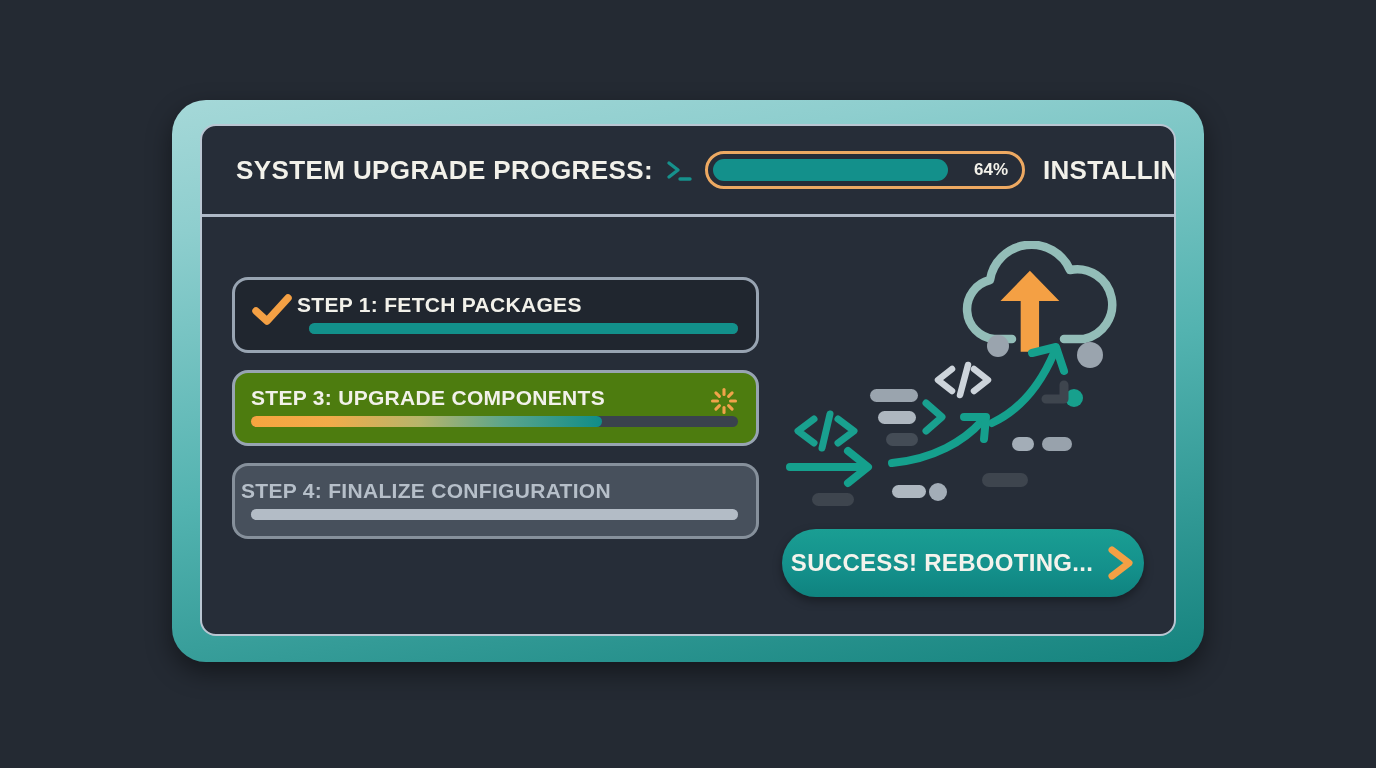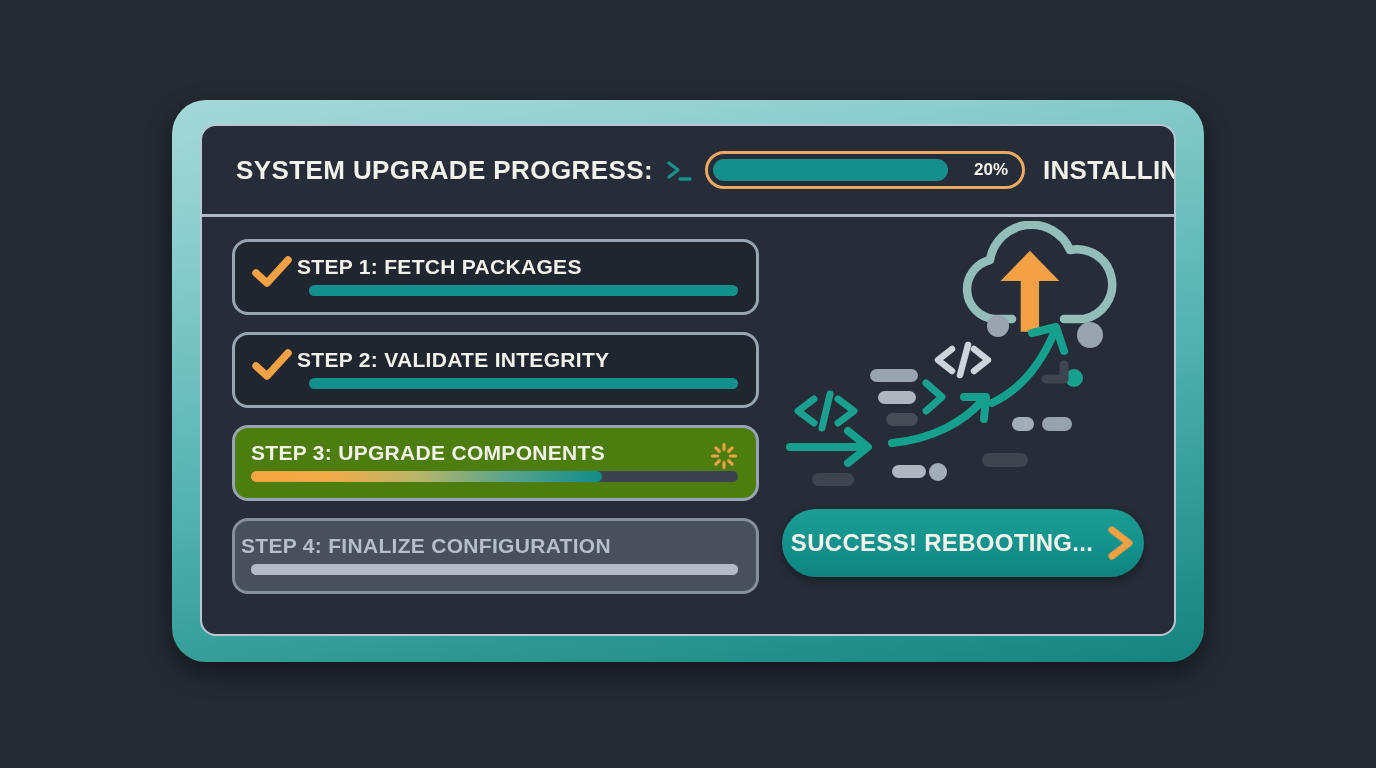--- a/index.html
+++ b/index.html
@@ -120,20 +120,21 @@
     right: 0;
     bottom: 0;
     display: flex;
   }
 
   #steps-column {
     width: 566px;
     flex: none;
     padding: 22px 0 0 30px;
     box-sizing: border-box;
+    margin-top: 38px;
   }
 
   .step-card {
     position: relative;
     width: 527px;
     height: 76px;
     margin-bottom: 17px;
     border: 3px solid #98a4b2;
     border-radius: 16px;
     background: #20262f;
@@ -209,20 +210,21 @@
   .step-spinner {
     position: absolute;
     right: 18px;
     top: 14px;
   }
 
   
   #right-column {
     flex: 1;
     position: relative;
+    margin-top: 20px;
   }
 
   #illustration {
     position: absolute;
     left: 6px;
     top: 4px;
     width: 380px;
     height: 274px;
   }
 
@@ -269,21 +271,21 @@
 
         <span id="prompt-icon">
           <svg width="30" height="30" viewBox="0 0 30 30">
             <polyline points="6,8 15,15 6,22" fill="none" stroke="#16918c" stroke-width="3.4" stroke-linecap="round" stroke-linejoin="round"></polyline>
             <line x1="17" y1="24" x2="27" y2="24" stroke="#16918c" stroke-width="3.4" stroke-linecap="round"></line>
           </svg>
         </span>
 
         <div id="top-progress-shell">
           <div id="top-progress-fill"></div>
-          <span id="top-progress-pct">20%</span>
+          <span id="top-progress-pct">64%</span>
         </div>
 
         <span id="header-status">INSTALLING...</span>
       </div>
 
       <div id="body-area">
 
         <div id="steps-column">
 
           <div class="step-card">
@@ -291,31 +293,20 @@
               <svg width="42" height="34" viewBox="0 0 42 34">
                 <polyline points="5,18 16,28 37,5" fill="none" stroke="#f4a044" stroke-width="7.5" stroke-linecap="round" stroke-linejoin="round"></polyline>
               </svg>
             </span>
             <span class="step-label">STEP 1: FETCH PACKAGES</span>
             <div class="step-bar-track">
               <div class="step-bar-fill" style="width:100%"></div>
             </div>
           </div>
 
-          <div class="step-card">
-            <span class="step-check">
-              <svg width="42" height="34" viewBox="0 0 42 34">
-                <polyline points="5,18 16,28 37,5" fill="none" stroke="#f4a044" stroke-width="7.5" stroke-linecap="round" stroke-linejoin="round"></polyline>
-              </svg>
-            </span>
-            <span class="step-label">STEP 2: VALIDATE INTEGRITY</span>
-            <div class="step-bar-track">
-              <div class="step-bar-fill" style="width:100%"></div>
-            </div>
-          </div>
 
           <div class="step-card active">
             <span class="step-label">STEP 3: UPGRADE COMPONENTS</span>
             <span class="step-spinner">
               <svg width="28" height="28" viewBox="0 0 28 28">
                 <g stroke="#f0a34a" stroke-width="3.1" stroke-linecap="round">
                   <line x1="14" y1="2.5" x2="14" y2="7.5"></line>
                   <line x1="22.1" y1="5.9" x2="18.6" y2="9.4"></line>
                   <line x1="25.5" y1="14" x2="20.5" y2="14"></line>
                   <line x1="22.1" y1="22.1" x2="18.6" y2="18.6"></line>

